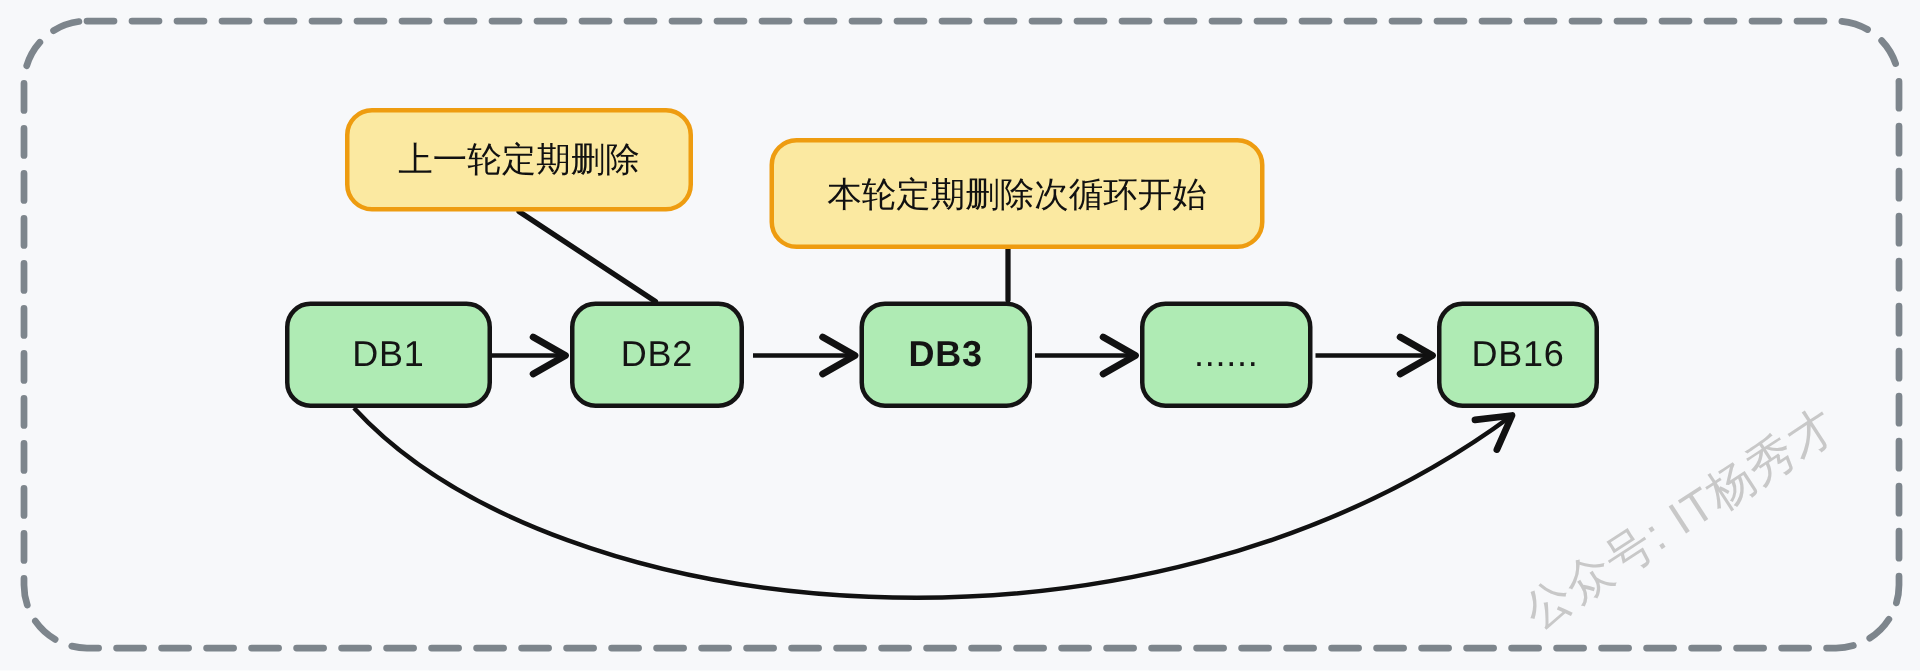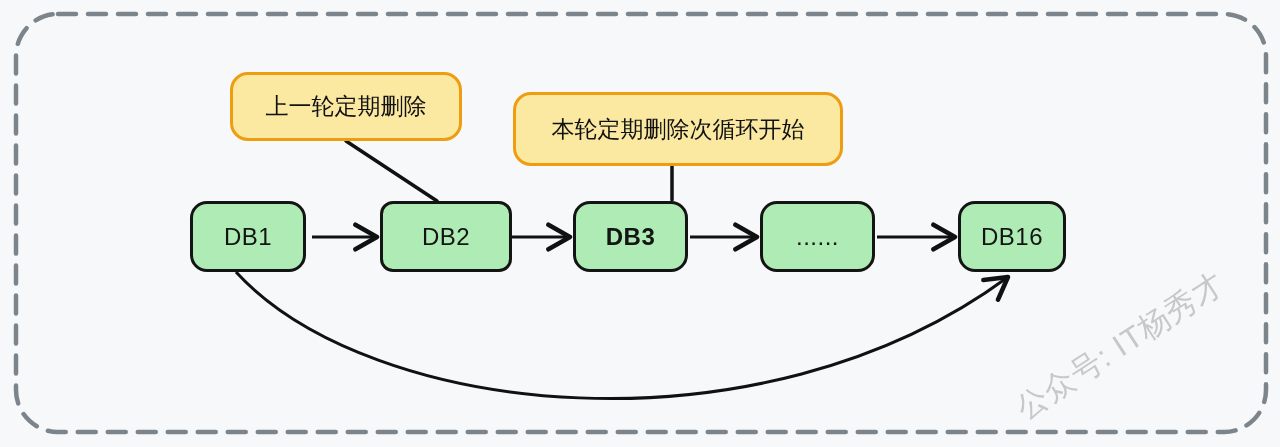--- a/index.html
+++ b/index.html
@@ -42,22 +42,22 @@
     border: 3px solid #141414;
     border-radius: 17px;
     display: flex;
     align-items: center;
     justify-content: center;
     font-size: 24px;
     color: #141414;
     z-index: 2;
     letter-spacing: 0.5px;
   }
-  .node-db1  { left: 190px; width: 116px; }
-  .node-db2  { left: 380px; width: 132px; border-radius: 13px; }
+  .node-db1  { left: 190px; width: 138px; }
+  .node-db2  { left: 380px; width: 116px; }
   .node-db3  { left: 573px; width: 115px; font-weight: bold; }
   .node-dots { left: 760px; width: 115px; }
   .node-db16 { left: 958px; width: 108px; }
   .watermark {
     position: absolute;
     left: 948px;
     top: 325px;
     width: 345px;
     text-align: center;
     font-size: 31px;

